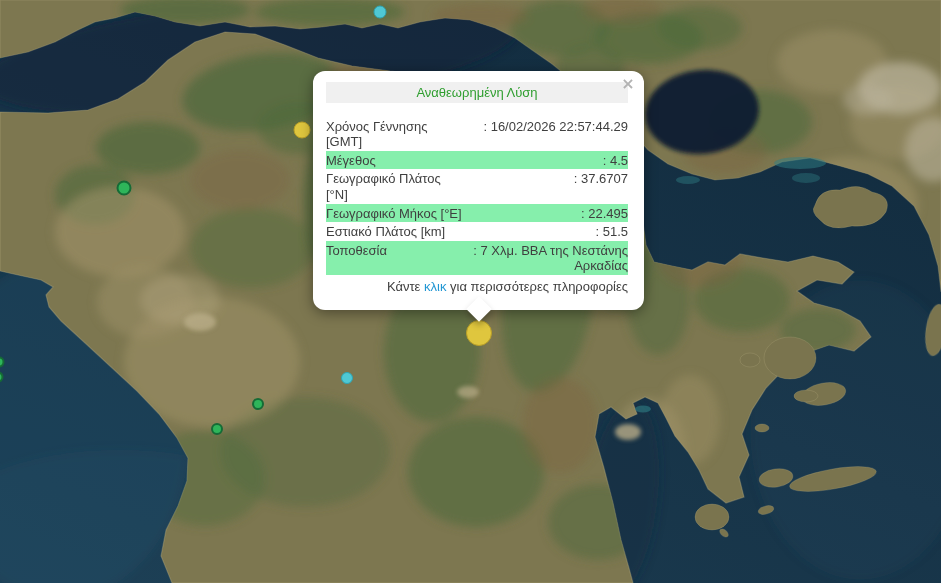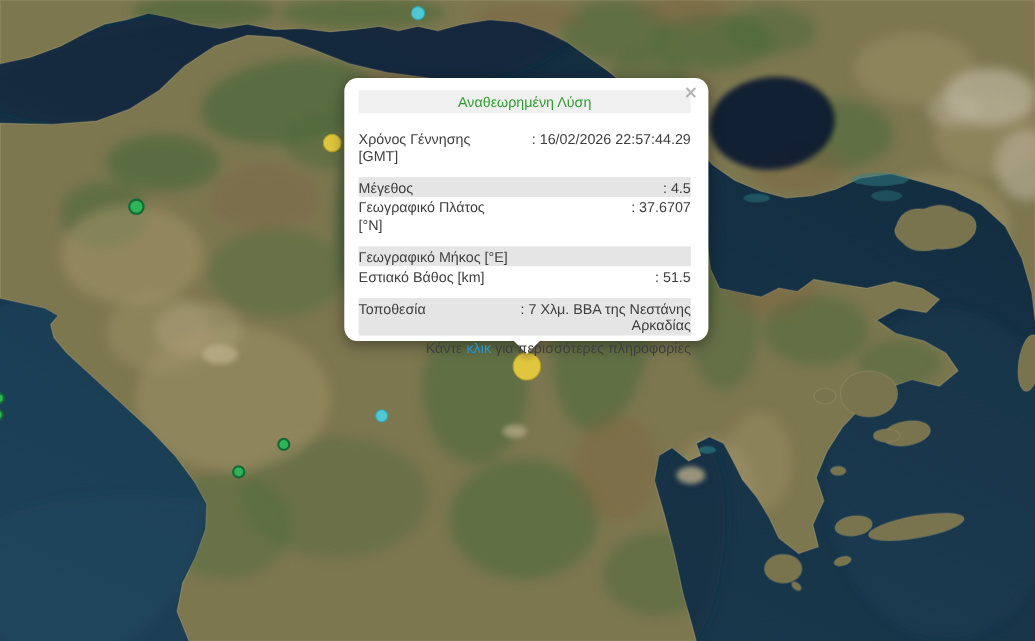--- a/index.html
+++ b/index.html
@@ -30,21 +30,21 @@
   .popup-close{
     position:absolute;top:6px;right:9px;width:14px;height:14px;
     color:#b3b3b3;font-size:16px;font-weight:bold;line-height:14px;text-align:center;
     cursor:pointer;font-family:"DejaVu Sans", sans-serif;
   }
   .popup-title{
     background:#f0f0f0;color:#2f9e2f;text-align:center;
     padding:3px 0 2px;margin-bottom:14px;font-size:13px;
   }
   .prow{display:flex;padding:2px 0 1px;}
-  .prow.alt{background:#e5e5e5;margin-top:10px;}
+  .prow.alt{background:#86efac;}
   .prow .lbl{width:137px;flex:0 0 137px;}
   .prow .val{flex:1;text-align:right;}
   .popup-footer{margin-top:4px;text-align:right;}
   .info-link{color:#2196d3;cursor:pointer;text-decoration:none;}
 </style>
 </head>
 <body>
 
 <svg id="map-canvas" width="941" height="583" viewBox="0 0 941 583" xmlns="http://www.w3.org/2000/svg">
   <defs>
@@ -188,23 +188,24 @@
   <div class="prow alt">
     <div class="lbl">Μέγεθος</div>
     <div class="val">: 4.5</div>
   </div>
   <div class="prow">
     <div class="lbl">Γεωγραφικό Πλάτος [°N]</div>
     <div class="val">: 37.6707</div>
   </div>
   <div class="prow alt">
     <div class="lbl">Γεωγραφικό Μήκος [°E]</div>
+    <div class="val">: 22.495</div>
   </div>
   <div class="prow">
-    <div class="lbl">Εστιακό Βάθος [km]</div>
+    <div class="lbl">Εστιακό Πλάτος [km]</div>
     <div class="val">: 51.5</div>
   </div>
   <div class="prow alt">
     <div class="lbl">Τοποθεσία</div>
     <div class="val">: 7 Χλμ. ΒΒΑ της Νεστάνης Αρκαδίας</div>
   </div>
 
   <div class="popup-footer"><span>Κάντε </span><a class="info-link">κλικ</a><span> για περισσότερες πληροφορίες</span></div>
 </div>
 

